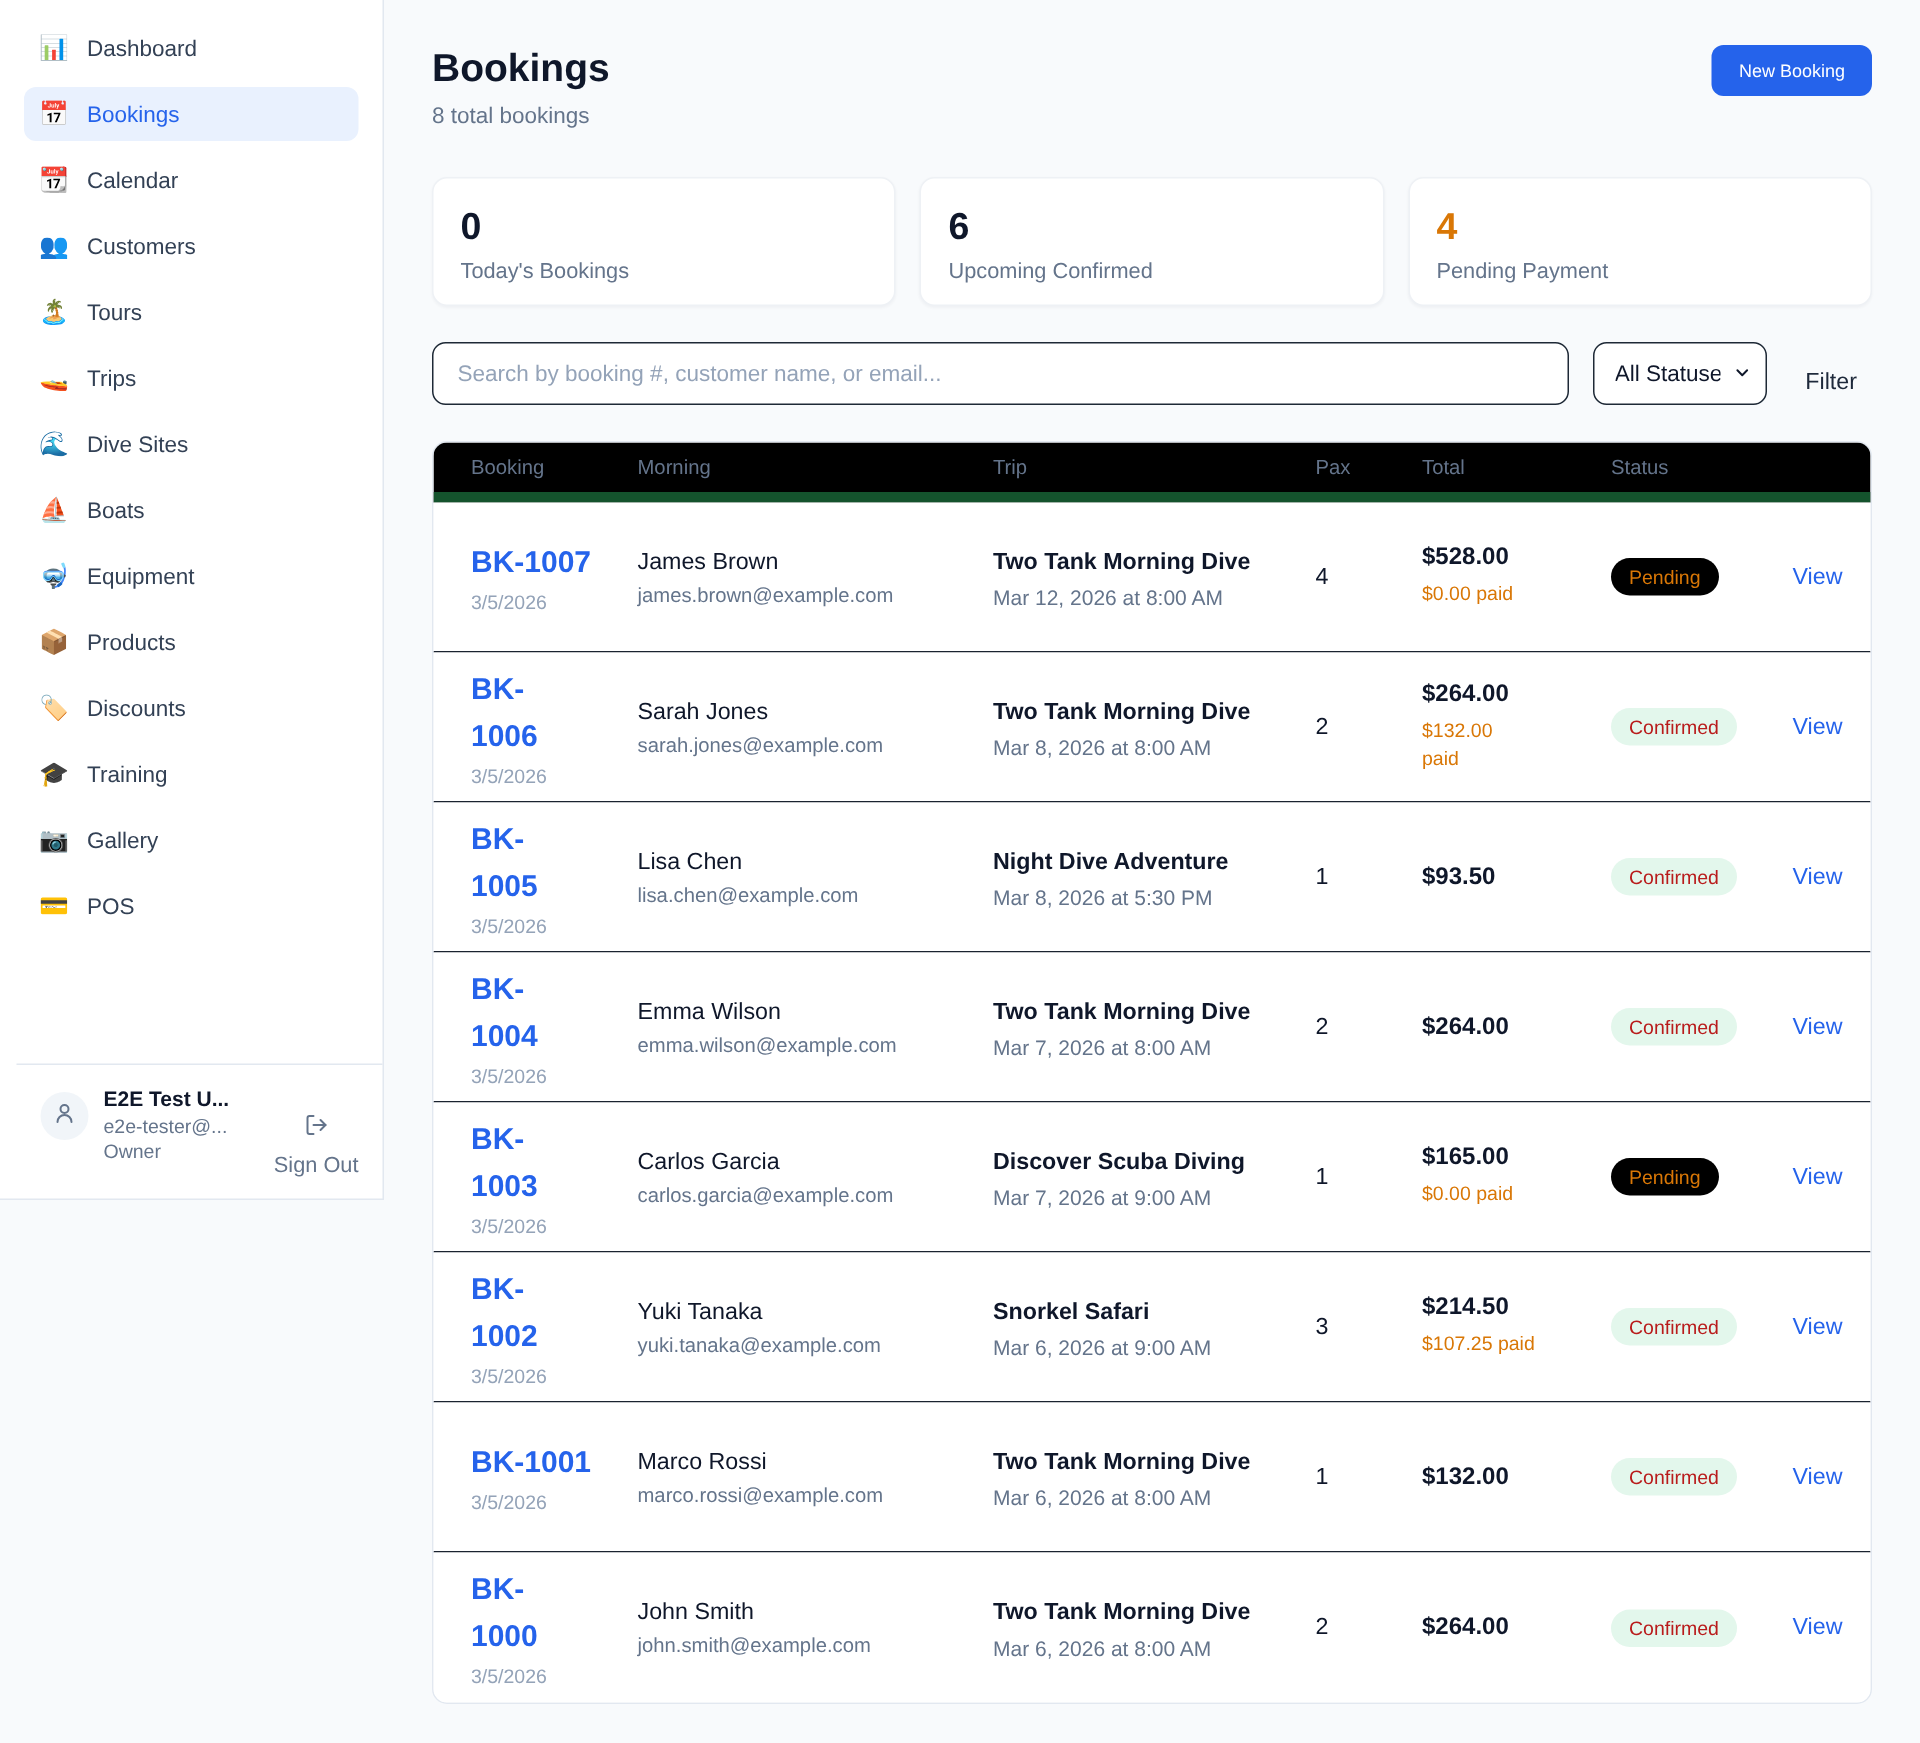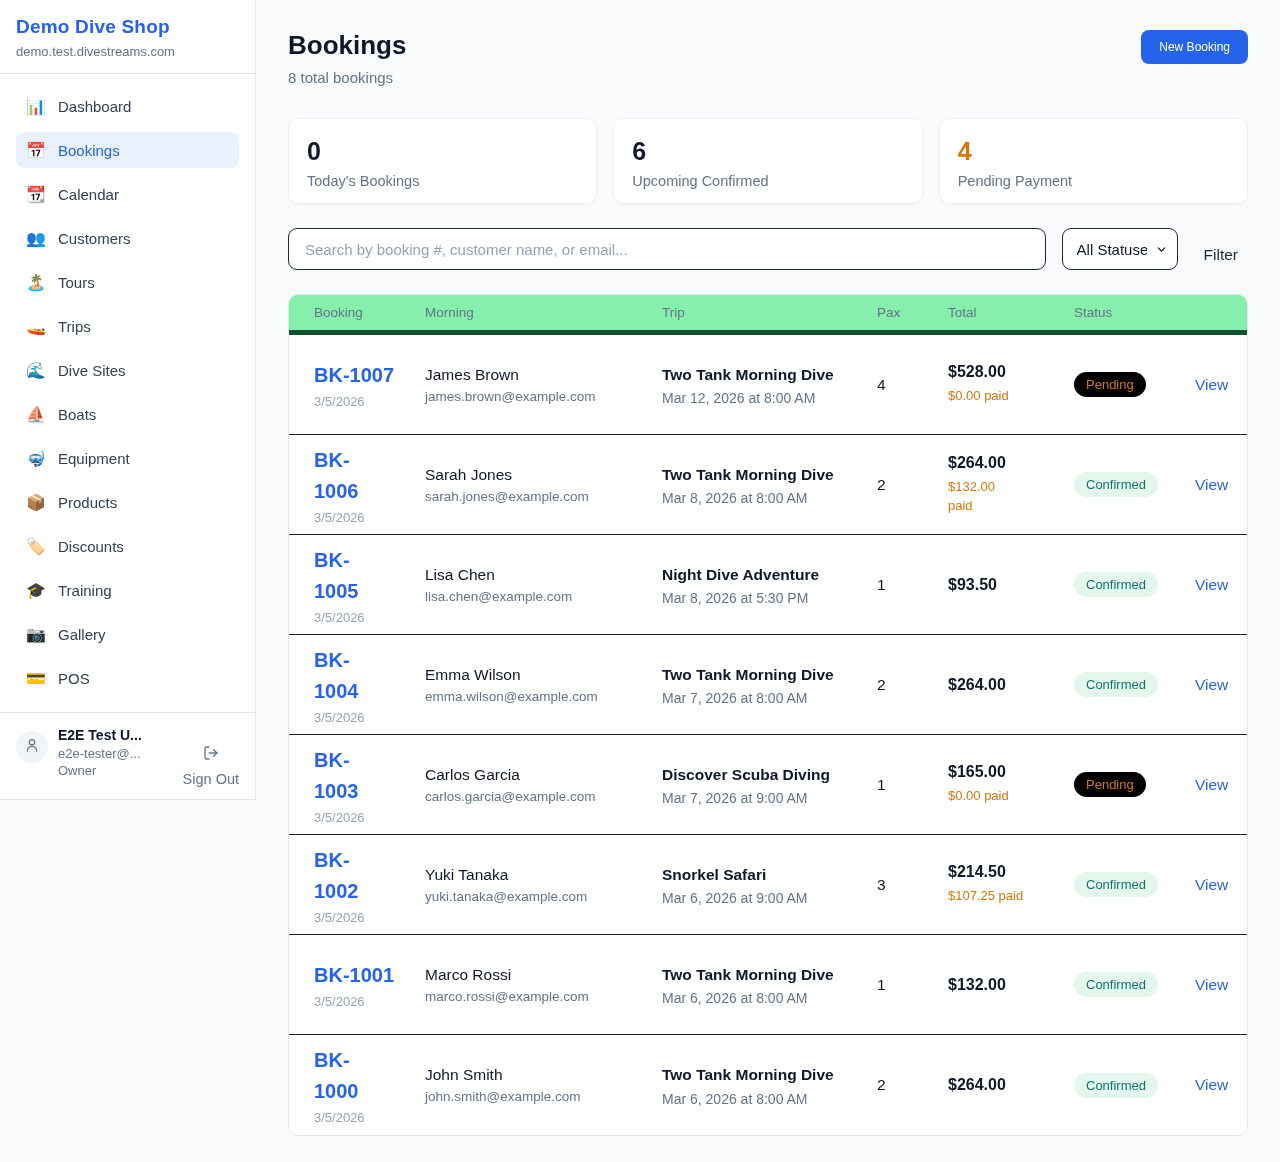--- a/index.html
+++ b/index.html
@@ -18,21 +18,21 @@
   .brand-name { color:#2563eb; font-size:19px; font-weight:700; letter-spacing:.2px; }
   .brand-domain { color:#64748b; font-size:13px; margin-top:6px; }
   .nav { padding:14px 16px 8px; flex:1 1 auto; }
   .nav-item {
     display:flex; align-items:center; gap:12px; height:36px; margin-bottom:8px;
     padding:0 10px; border-radius:8px; cursor:pointer; color:#334155; font-size:15px;
   }
   .nav-item.active { background:#e9f1fe; color:#2563eb; font-weight:500; }
   .nav-icon { width:20px; font-size:16px; text-align:center; flex:0 0 20px; }
   .side-footer {
-    border-top:1px solid #e2e8f0; padding:14px 16px; display:flex; align-items:flex-start; gap:10px;
+    border-top:1px solid #e2e8f0; padding:14px 16px; display:flex; align-items:flex-start; gap:10px;margin-left:11px;
   }
   .avatar {
     width:32px; height:32px; border-radius:50%; background:#f1f5f9;
     display:flex; align-items:center; justify-content:center; flex:0 0 32px; margin-top:4px;
   }
   .user-block { flex:1 1 auto; min-width:0; }
   .user-name { font-size:14px; font-weight:700; color:#0f172a; }
   .user-email { font-size:13px; color:#64748b; margin-top:3px; }
   .user-role { font-size:13px; color:#64748b; margin-top:2px; }
   .signout { display:flex; align-items:center; gap:7px; color:#64748b; font-size:14.5px;
@@ -79,51 +79,47 @@
   .table-card {
     margin-top:24px; background:#ffffff; border:1px solid #e2e8f0; border-radius:10px;
     overflow:hidden;
   }
   .thead, .trow {
     display:grid;
     grid-template-columns:111px 237px 215px 71px 126px 121px 1fr;
     padding:0 28px 0 25px; align-items:center;
   }
   .thead {
-    height:40px; background:#86efac; border-bottom:5px solid #14532d;
+    height:40px; background:#000000; border-bottom:7px solid #14532d;
     color:#64748b; font-size:13.5px; font-weight:500;
   }
   .trow { min-height:100px; border-bottom:1px solid #1a2330; background:#ffffff; }
   .trow:last-child { border-bottom:none; }
   .cell { padding-right:10px; }
   .bk { color:#2563eb; font-weight:600; font-size:20px; text-decoration:none;
         white-space:pre-line; line-height:1.55; display:block; cursor:pointer; }
   .bdate { color:#94a3b8; font-size:13px; margin-top:3px; }
   .cname { color:#0f172a; font-size:15.5px; font-weight:500; }
   .cemail { color:#64748b; font-size:13.5px; margin-top:5px; }
   .tname { color:#0f172a; font-size:15.5px; font-weight:600; max-width:172px; line-height:1.5; }
   .tdate { color:#64748b; font-size:14px; margin-top:4px; }
   .pax { font-size:15.5px; color:#0f172a; }
   .tot { font-size:16px; font-weight:700; color:#0f172a; }
   .paid { font-size:13px; color:#d97706; margin-top:5px; white-space:pre-line; line-height:1.5; }
   .badge {
     display:inline-block; font-size:13px; padding:5px 12px; border-radius:999px; font-weight:500;
   }
   .badge.pending { background:#000000; color:#d97706; }
-  .badge.confirmed { background:#e3f7ec; color:#0f766e; }
+  .badge.confirmed { background:#e3f7ec; color:#b91c1c; }
   .view { color:#2563eb; font-size:15.5px; font-weight:500; text-decoration:none; cursor:pointer; }
 </style>
 </head>
 <body>
 
 <aside class="sidebar">
-  <div class="brand">
-    <div class="brand-name">Demo Dive Shop</div>
-    <div class="brand-domain">demo.test.divestreams.com</div>
-  </div>
 
   <nav class="nav">
       <div class="nav-item">
         <span class="nav-icon">📊</span>
         <span>Dashboard</span>
       </div>
       <div class="nav-item active">
         <span class="nav-icon">📅</span>
         <span>Bookings</span>
       </div>

